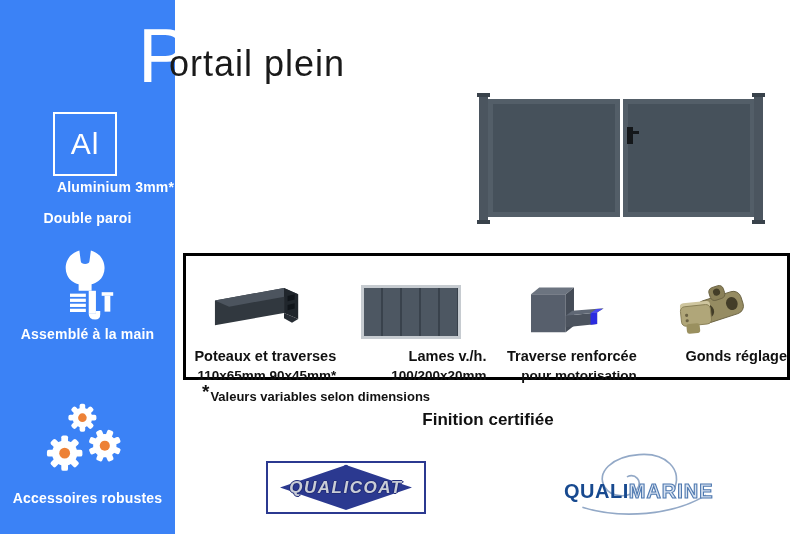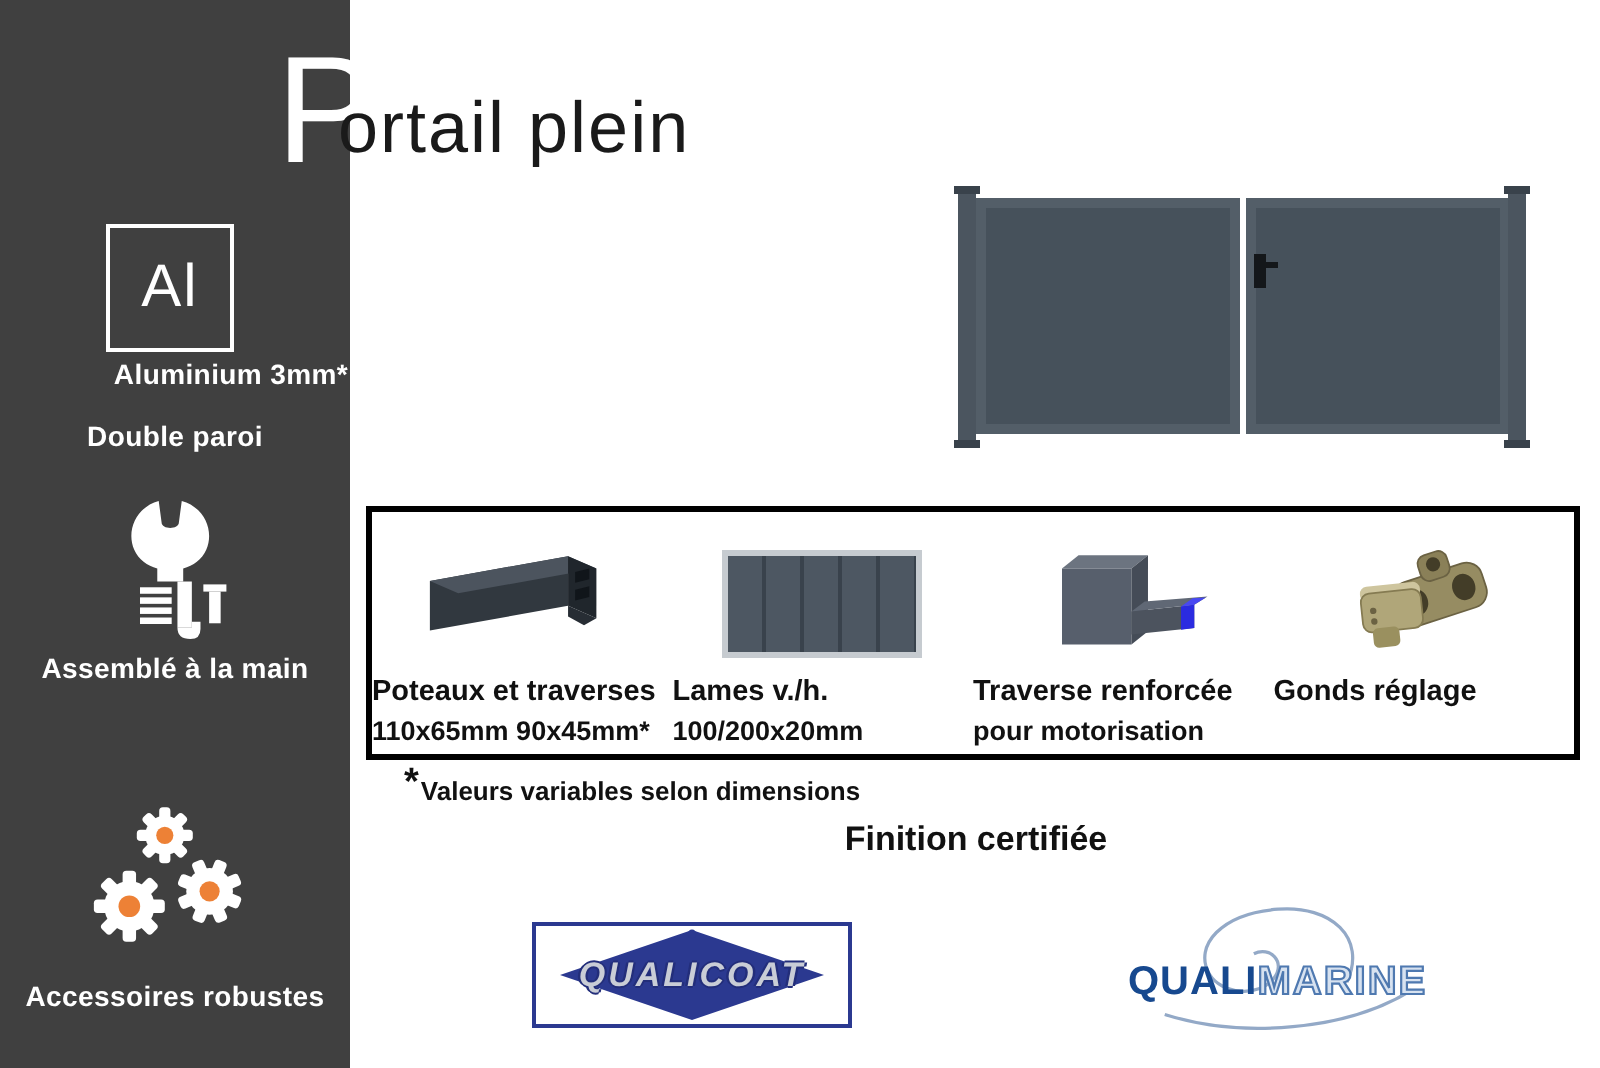--- a/index.html
+++ b/index.html
@@ -1,20 +1,20 @@
 <!DOCTYPE html>
 <html><head>
 <meta charset="utf-8">
 <style>
   html,body{margin:0;padding:0;background:#fff;}
   #canvas{position:relative;width:800px;height:534px;background:#fff;overflow:hidden;
           font-family:"Liberation Sans", sans-serif;}
 
   
-  .sidebar{position:absolute;left:0;top:0;width:175px;height:534px;background:#404040;}
+  .sidebar{position:absolute;left:0;top:0;width:175px;height:534px;background:#3b82f6;}
   .al-box{position:absolute;left:53px;top:112px;width:60px;height:60px;border:2px solid #fff;
           display:flex;align-items:center;justify-content:center;}
   .al-box span{color:#fff;font-size:30px;font-weight:400;letter-spacing:1px;}
   .sb-text{position:absolute;left:0;width:175px;text-align:center;color:#fff;
            font-weight:bold;font-size:14px;letter-spacing:.2px;}
   .t-alu{top:179px;padding-left:28px;} .t-paroi{top:210px;} .t-assemble{top:326px;text-align:center;} .t-visse{top:354px;} .t-access{top:490px;}
   .icon-wrap{position:absolute;}
   .wrench-wrap{left:44px;top:249px;width:88px;height:72px;}
   .gears-wrap{left:40px;top:399px;width:96px;height:84px;}
 
@@ -29,21 +29,21 @@
   .g-cap{background:#39424B;height:4px;width:13px;}
   .g-post{background:#4B555F;width:9px;top:4px;height:123px;}
   .g-foot{background:#39424B;height:4px;width:13px;top:127px;}
   .g-leaf{top:6px;height:118px;width:132px;background:#46515B;border:5px solid #535E68;box-sizing:border-box;}
   .g-handle{left:150px;top:34px;width:6px;height:17px;background:#14171A;}
   .g-lever{left:154px;top:38px;width:8px;height:3px;background:#14171A;}
 
   
   .features{position:absolute;left:183px;top:253px;width:607px;height:127px;border:3px solid #000;
             box-sizing:border-box;background:#fff;display:flex;}
-  .feature-col{flex:1;text-align:left;padding-top:13px;}
+  .feature-col{flex:1;text-align:right;padding-top:23px;}
   .feature-img{height:66px;display:flex;align-items:center;justify-content:center;}
   .f-line1{font-size:14.5px;font-weight:bold;color:#111;margin-top:3px;}
   .f-line2{font-size:13.5px;font-weight:bold;color:#111;margin-top:4px;}
   .slats{width:100px;height:54px;border:3px solid #C6CBD0;box-sizing:border-box;
          background:repeating-linear-gradient(90deg,#4D5762 0 17px,#39424C 17px 19px);}
 
   
   .footnote{position:absolute;left:202px;top:386px;font-size:13px;font-weight:bold;color:#111;}
   .footnote .ast{font-size:19px;vertical-align:-2px;margin-right:1px;position:relative;top:-5px;}
   .finish{position:absolute;left:407px;top:410px;width:162px;text-align:center;

